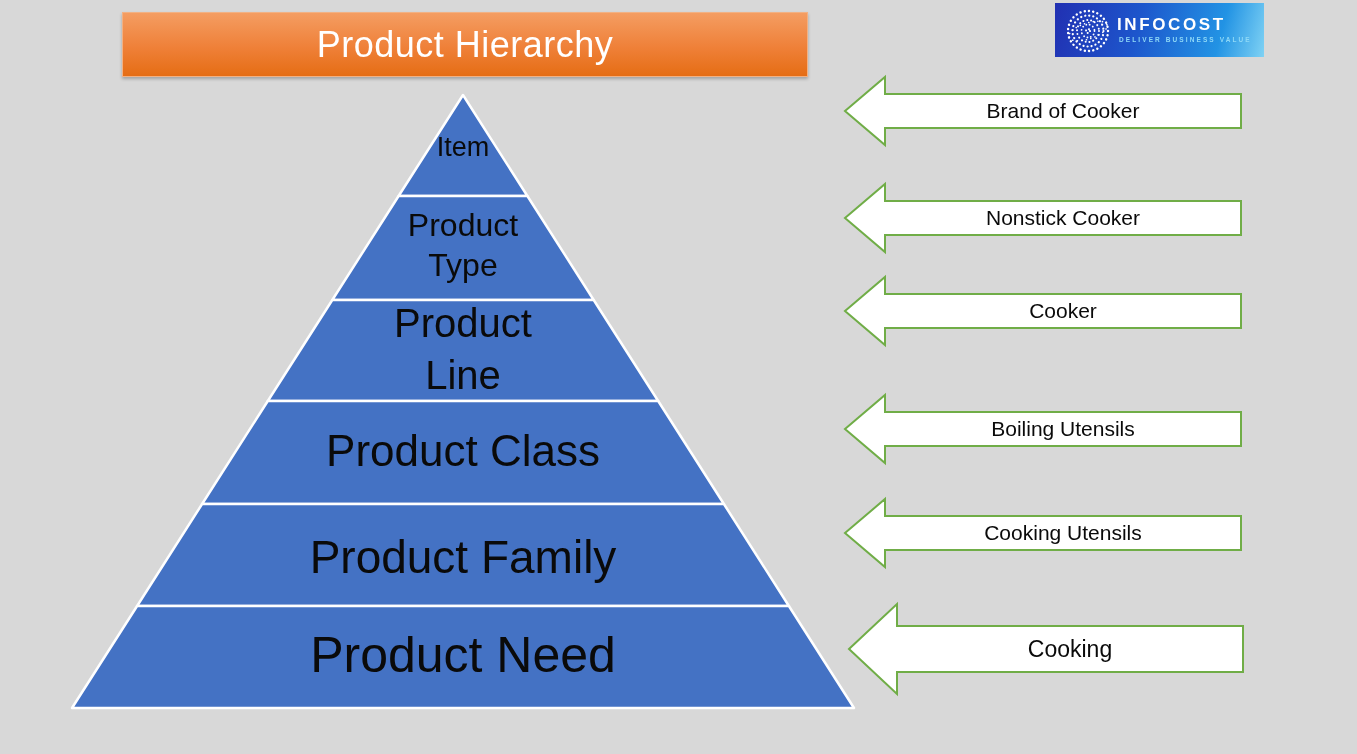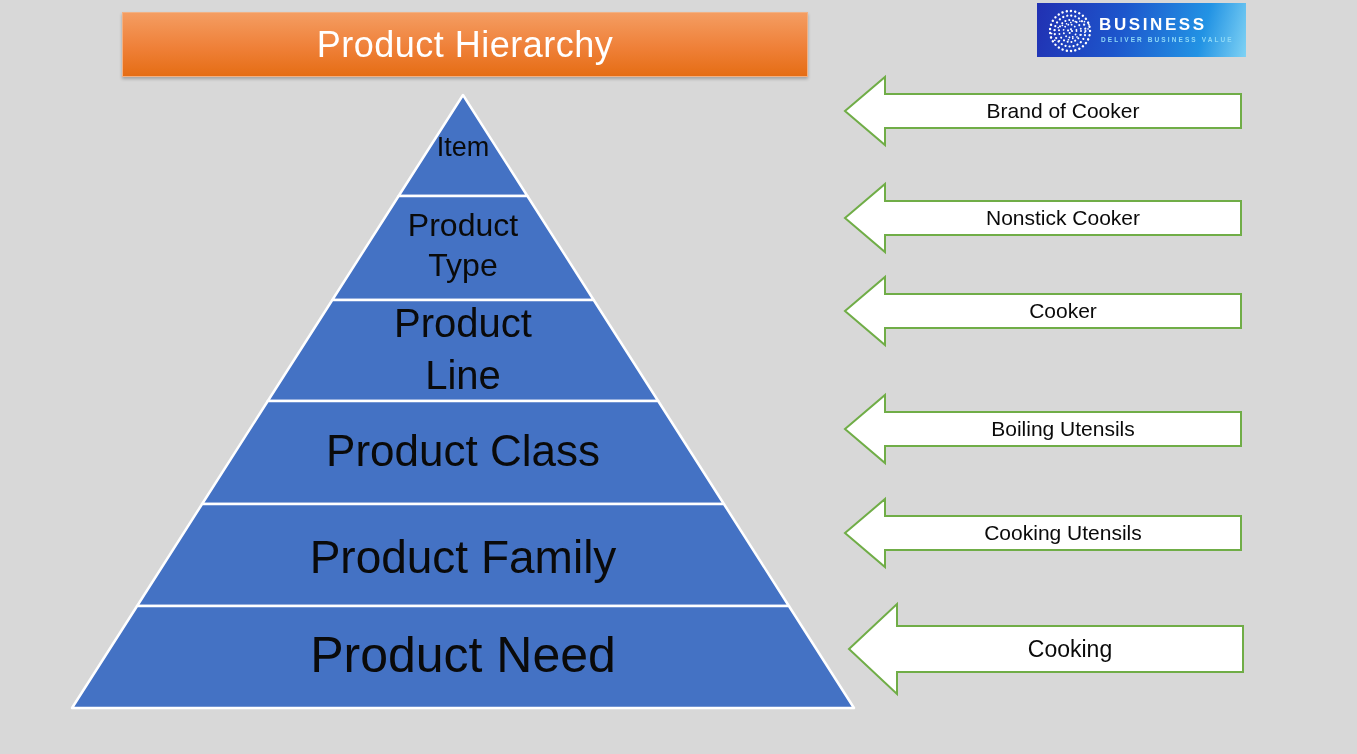--- a/index.html
+++ b/index.html
@@ -3,20 +3,21 @@
 <meta charset="utf-8">
 <style>
   html, body { margin: 0; padding: 0; background: #d8d8d8; }
   .stage {
     position: relative;
     width: 1246px;
     height: 754px;
     background: #d8d8d8;
     overflow: hidden;
     font-family: "Liberation Sans", sans-serif;
+    padding-left: 18px;
   }
 
   
   .title-banner {
     position: absolute;
     left: 122px; top: 12px;
     width: 686px; height: 65px;
     background: linear-gradient(180deg, #f49d62 0%, #ef8038 55%, #e56d14 100%);
     border: 1px solid #f2b183;
     box-shadow: 0 2px 3px rgba(0,0,0,0.25);
@@ -89,21 +90,21 @@
     <svg class="logo-sphere" width="50" height="50" viewBox="0 0 50 50">
       <g fill="none" stroke="#ffffff" stroke-linecap="round">
         <circle cx="25" cy="25" r="20" stroke-width="2.4" stroke-dasharray="0.1 4.2"></circle>
         <circle cx="25" cy="25" r="15.5" stroke-width="2.2" stroke-dasharray="0.1 4.0"></circle>
         <circle cx="25" cy="25" r="11" stroke-width="2.0" stroke-dasharray="0.1 3.8"></circle>
         <circle cx="25" cy="25" r="6.5" stroke-width="1.8" stroke-dasharray="0.1 3.4"></circle>
         <ellipse cx="25" cy="25" rx="20" ry="8" stroke-width="1.6" stroke-dasharray="0.1 4.4" transform="rotate(-18 25 25)"></ellipse>
         <circle cx="25" cy="25" r="2" stroke-width="2" stroke-dasharray="0.1 3"></circle>
       </g>
     </svg>
-    <div class="logo-name">BUSINESS</div>
+    <div class="logo-name">INFOCOST</div>
     <div class="logo-tagline">DELIVER BUSINESS VALUE</div>
   </div>
 
   <svg class="diagram" width="1357" height="754" viewBox="0 0 1357 754">
 
     <g>
       <polygon class="pyr" points="463,95 527.4,196 398.6,196"></polygon>
       <polygon class="pyr" points="398.6,196 527.4,196 593.7,300 332.3,300"></polygon>
       <polygon class="pyr" points="332.3,300 593.7,300 658.2,401 267.8,401"></polygon>
       <polygon class="pyr" points="267.8,401 658.2,401 723.9,504 202.1,504"></polygon>

